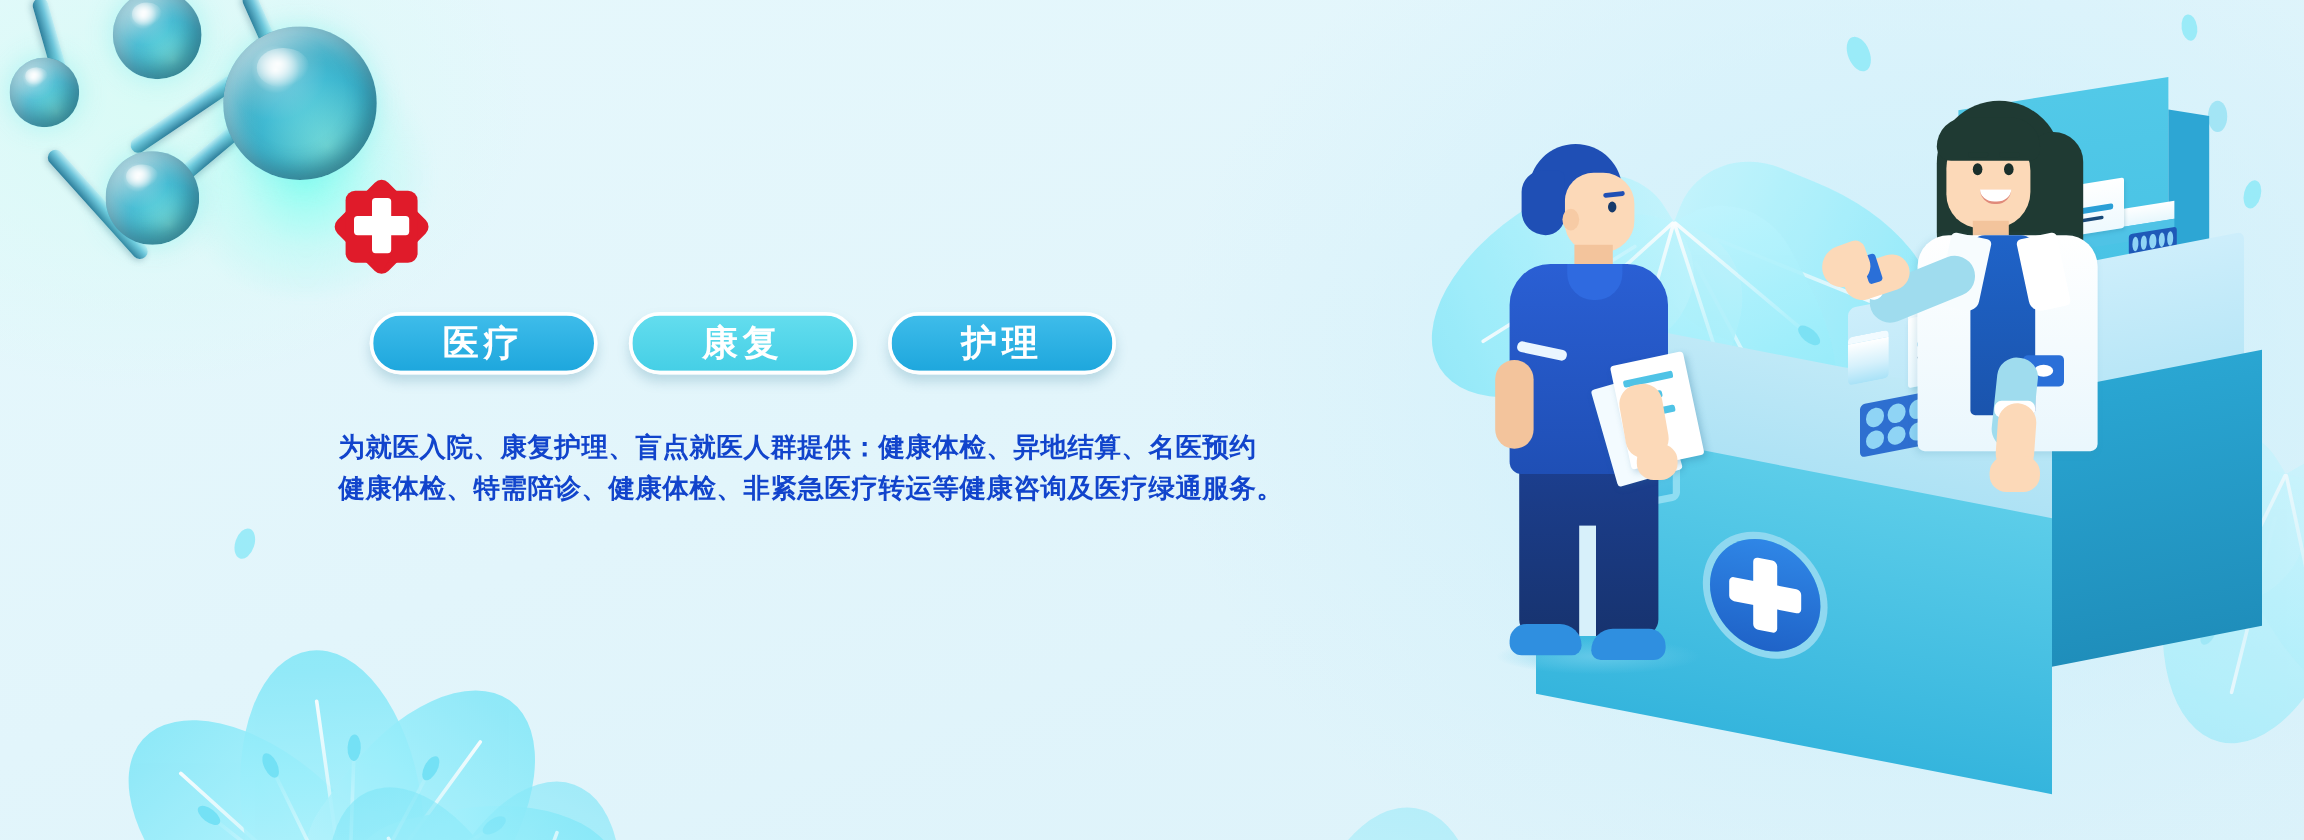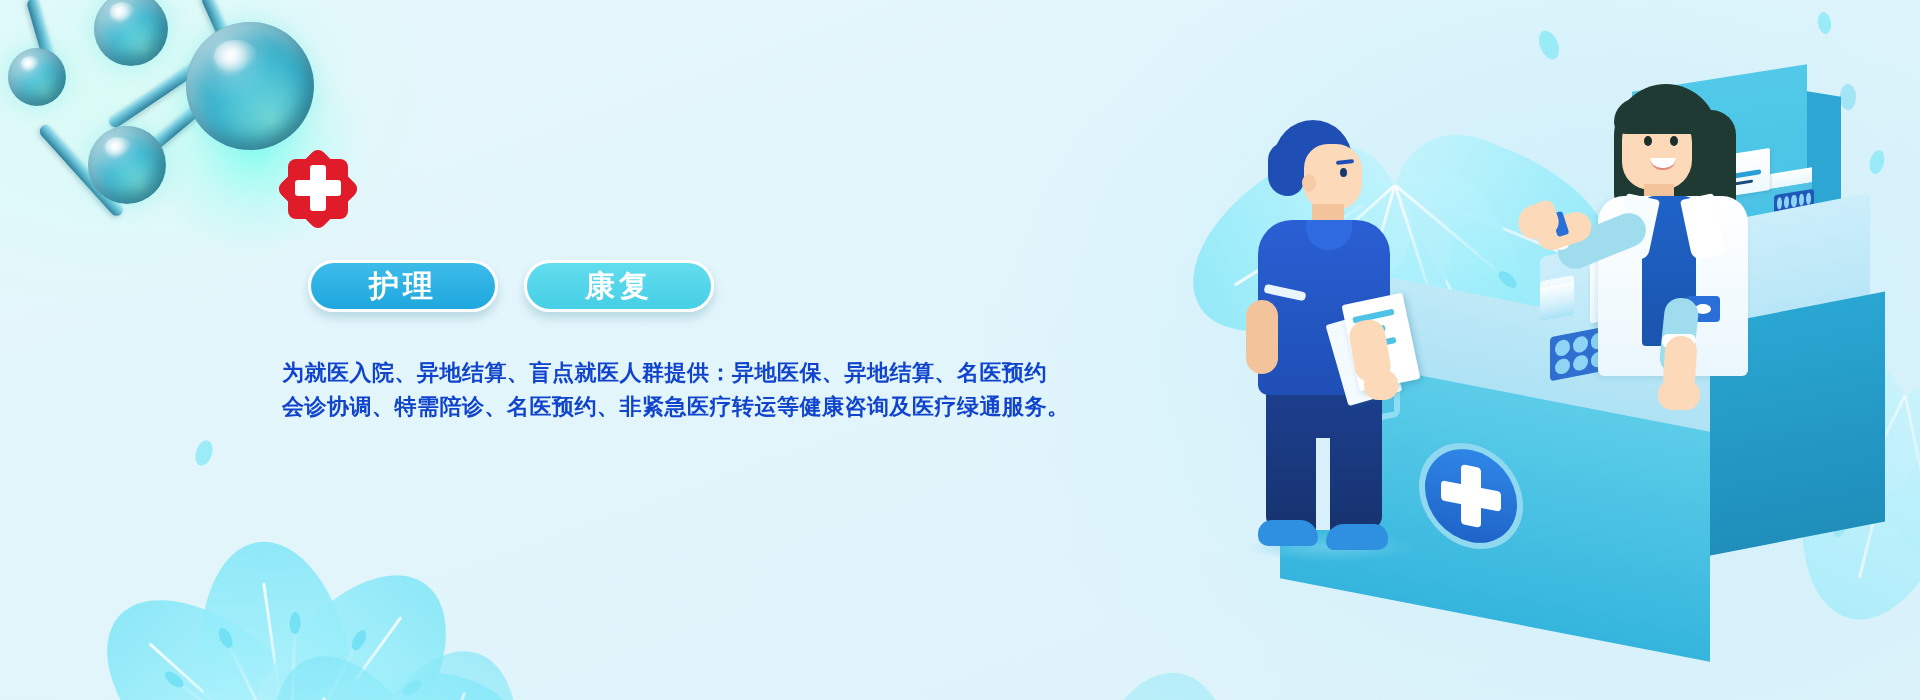--- a/index.html
+++ b/index.html
@@ -556,27 +556,28 @@
     <div id="title-row">
       <div id="cross-badge">
         <div id="cross-diamond"></div>
         <div id="cross-diamond2"></div>
         <div id="cross-tail"></div>
         <div id="cross-white"></div>
       </div>
     </div>
 
     <div id="pill-row">
+      <div class="pill blue">医疗</div>
+      <div class="pill cyan">康复</div>
       <div class="pill blue">护理</div>
-      <div class="pill cyan">康复</div>
     </div>
 
     <div id="description">
-      <div>为就医入院、异地结算、盲点就医人群提供：异地医保、异地结算、名医预约</div>
-      <div>会诊协调、特需陪诊、名医预约、非紧急医疗转运等健康咨询及医疗绿通服务。</div>
+      <div>为就医入院、康复护理、盲点就医人群提供：健康体检、异地结算、名医预约</div>
+      <div>健康体检、特需陪诊、健康体检、非紧急医疗转运等健康咨询及医疗绿通服务。</div>
     </div>
 
   </div>
 
   <div id="scene">
 
     <div class="scene-dot" style="left:600px; top:24px; width:16px; height:26px;"></div>
 
     <div id="wall-panel"></div>
     <div id="wall-panel-side"></div>

